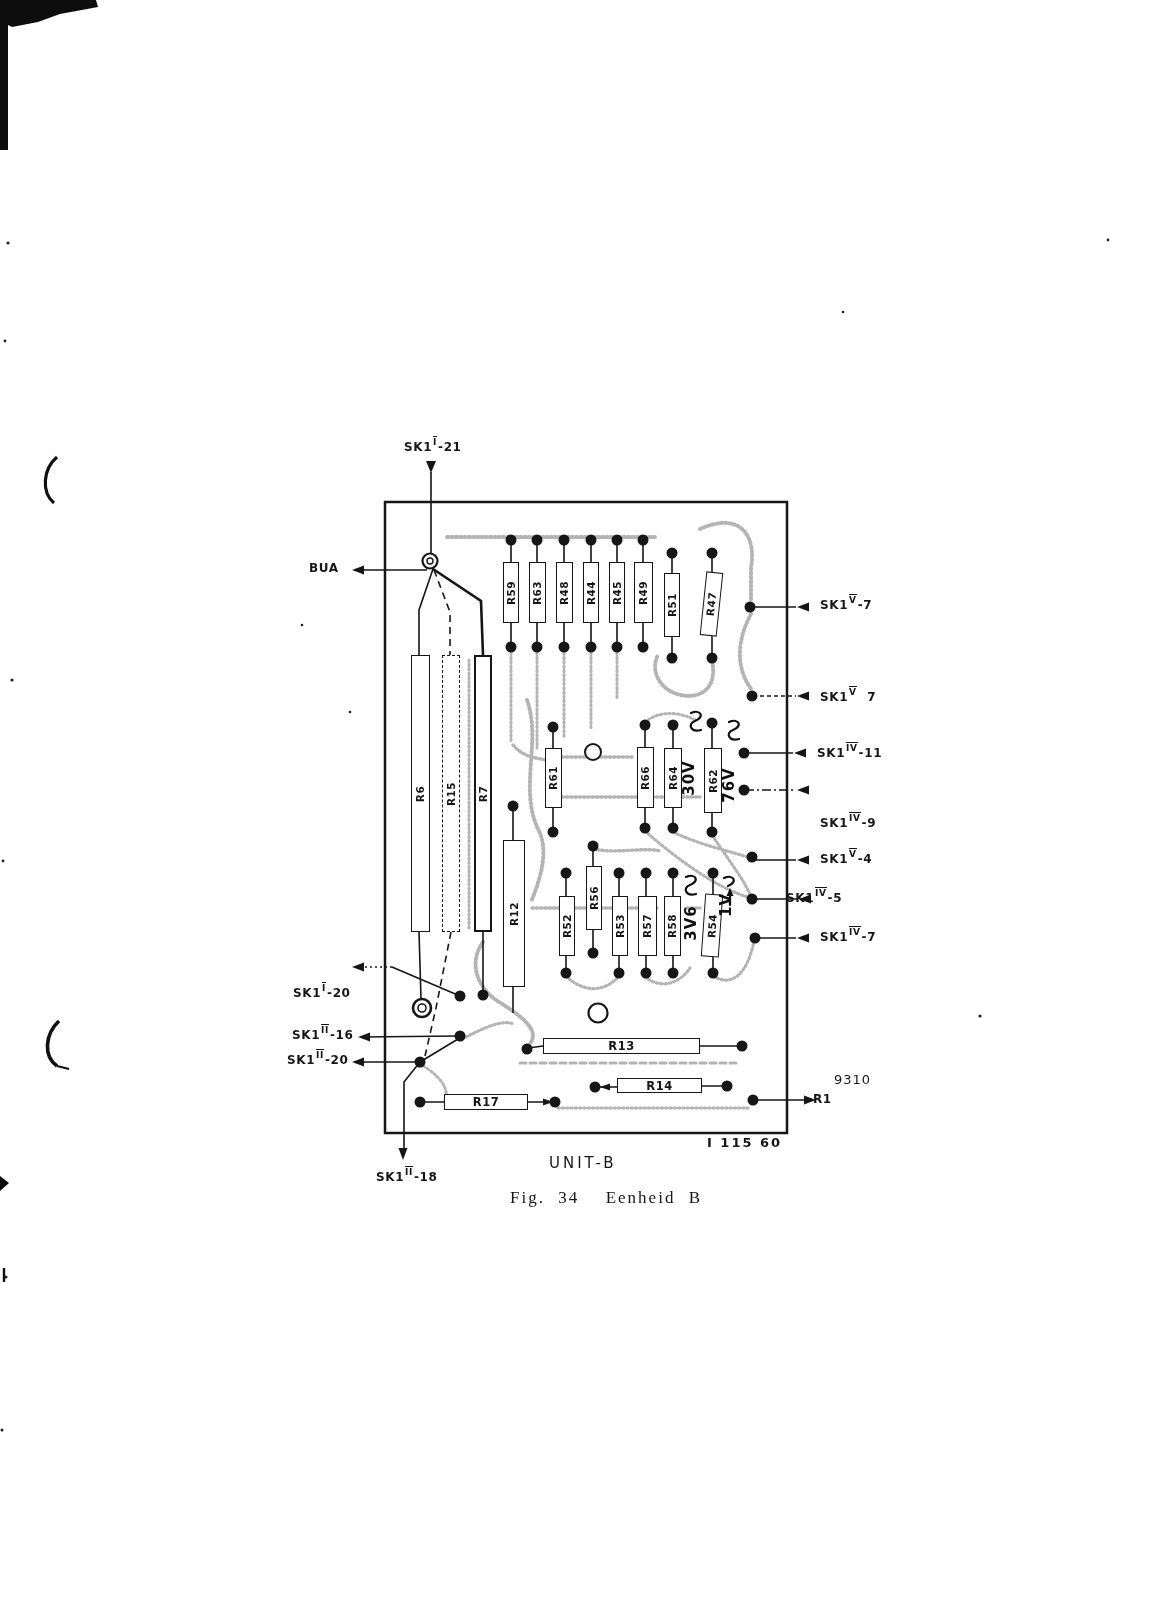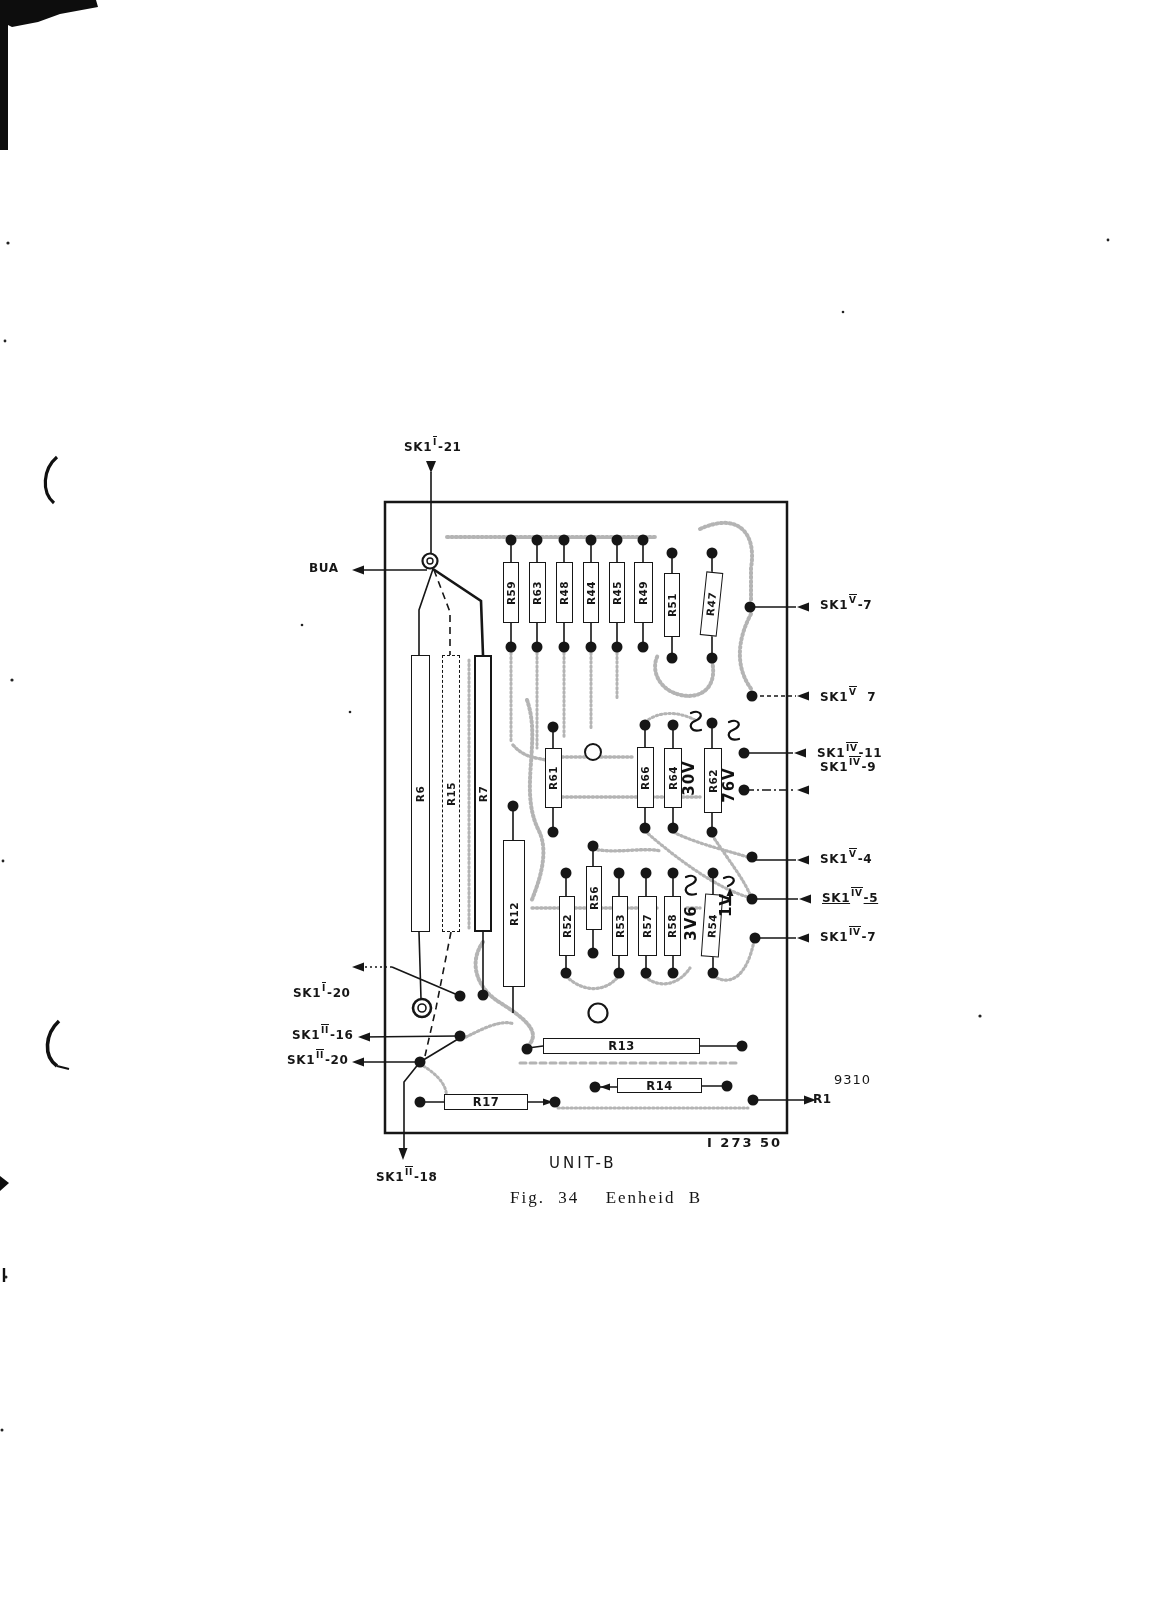--- a/index.html
+++ b/index.html
@@ -273,29 +273,29 @@
         <span class="t">R17</span>
       </div>
       <div class="clbl" style="left: 404px; top: 440px;"><span>SK1</span><span class="sup">I</span><span>-21</span></div>
       <div class="clbl" style="left: 309px; top: 561px; text-align: center;"><span>BUA</span></div>
       <div class="clbl" style="left: 293px; top: 958px; margin-top: 28px;"><span>SK1</span><span class="sup">I</span><span>-20</span></div>
       <div class="clbl" style="left: 292px; top: 1028px;"><span>SK1</span><span class="sup">II</span><span>-16</span></div>
       <div class="clbl" style="left: 287px; top: 1053px;"><span>SK1</span><span class="sup">II</span><span>-20</span></div>
       <div class="clbl" style="left: 820px; top: 598px;"><span>SK1</span><span class="sup">V</span><span>-7</span></div>
       <div class="clbl" style="left: 820px; top: 690px;"><span>SK1</span><span class="sup">V</span><span>  7</span></div>
       <div class="clbl" style="left: 817px; top: 746px;"><span>SK1</span><span class="sup">IV</span><span>-11</span></div>
-      <div class="clbl" style="left: 820px; top: 760px;"><span>SK1</span><span class="sup">IV</span><span>-9</span></div>
+      <div class="clbl" style="left: 820px; top: 816px;"><span>SK1</span><span class="sup">IV</span><span>-9</span></div>
       <div class="clbl" style="left: 820px; top: 852px;"><span>SK1</span><span class="sup">V</span><span>-4</span></div>
-      <div class="clbl" style="left: 822px; top: 891px; text-decoration: underline;"><span>SK1</span><span class="sup">IV</span><span>-5</span></div>
+      <div class="clbl" style="left: 786px; top: 891px;"><span>SK1</span><span class="sup">IV</span><span>-5</span></div>
       <div class="clbl" style="left: 820px; top: 930px;"><span>SK1</span><span class="sup">IV</span><span>-7</span></div>
       <div class="clbl" style="left: 813px; top: 1092px;"><span>R1</span></div>
       <div class="clbl" style="left: 376px; top: 1170px;"><span>SK1</span><span class="sup">II</span><span>-18</span></div>
       <div class="hand" style="left: 667px; top: 769px;">30V</div>
       <div class="hand" style="left: 707px; top: 776px;">76V</div>
       <div class="hand" style="left: 669px; top: 914px;">3V6</div>
       <div class="hand" style="left: 704px; top: 896px;">1V</div>
     </div>
 
-  <div class="txt docnum" style="left:707px;top:1135px;">I 273 50</div>
+  <div class="txt docnum" style="left:707px;top:1135px;">I 115 60</div>
   <div class="txt pagenum" style="left:834px;top:1072px;">9310</div>
   <div class="txt unit" style="left:549px;top:1154px;">UNIT-B</div>
   <div class="txt caption" style="left:510px;top:1188px;">Fig. 34  Eenheid B</div>
 </div>
 
 </body></html>

